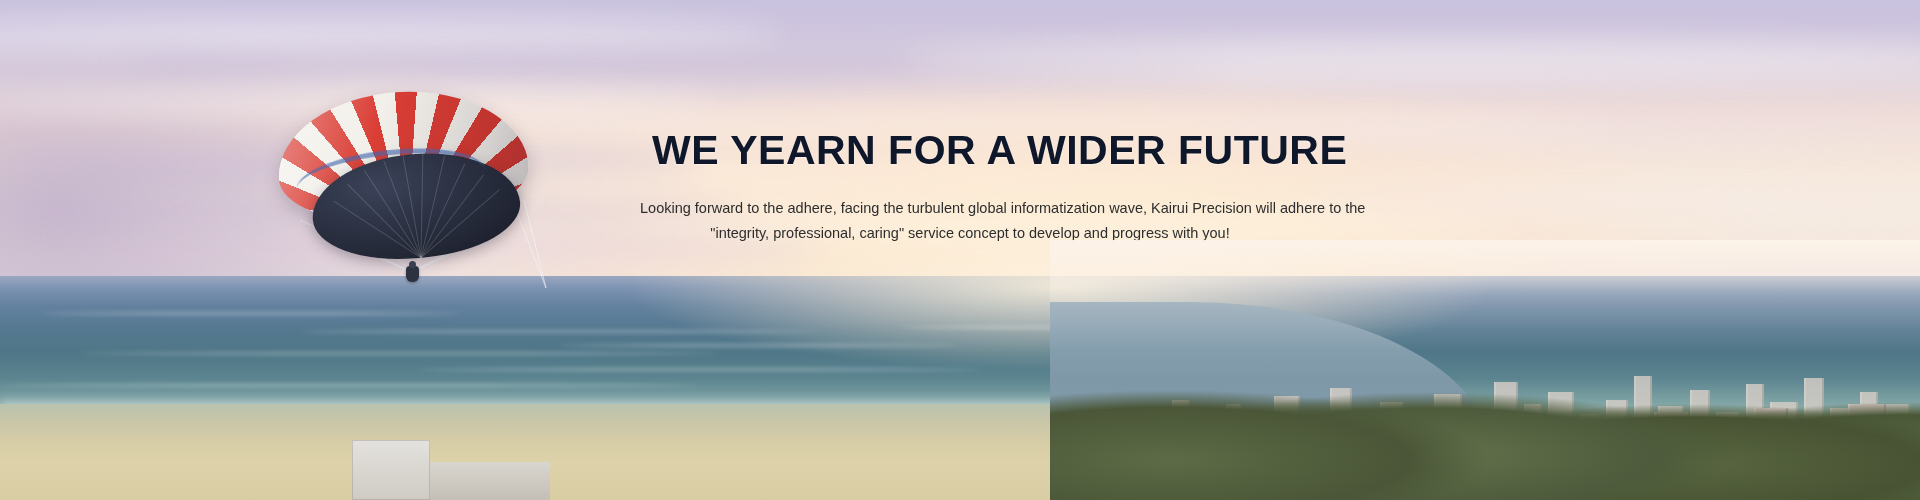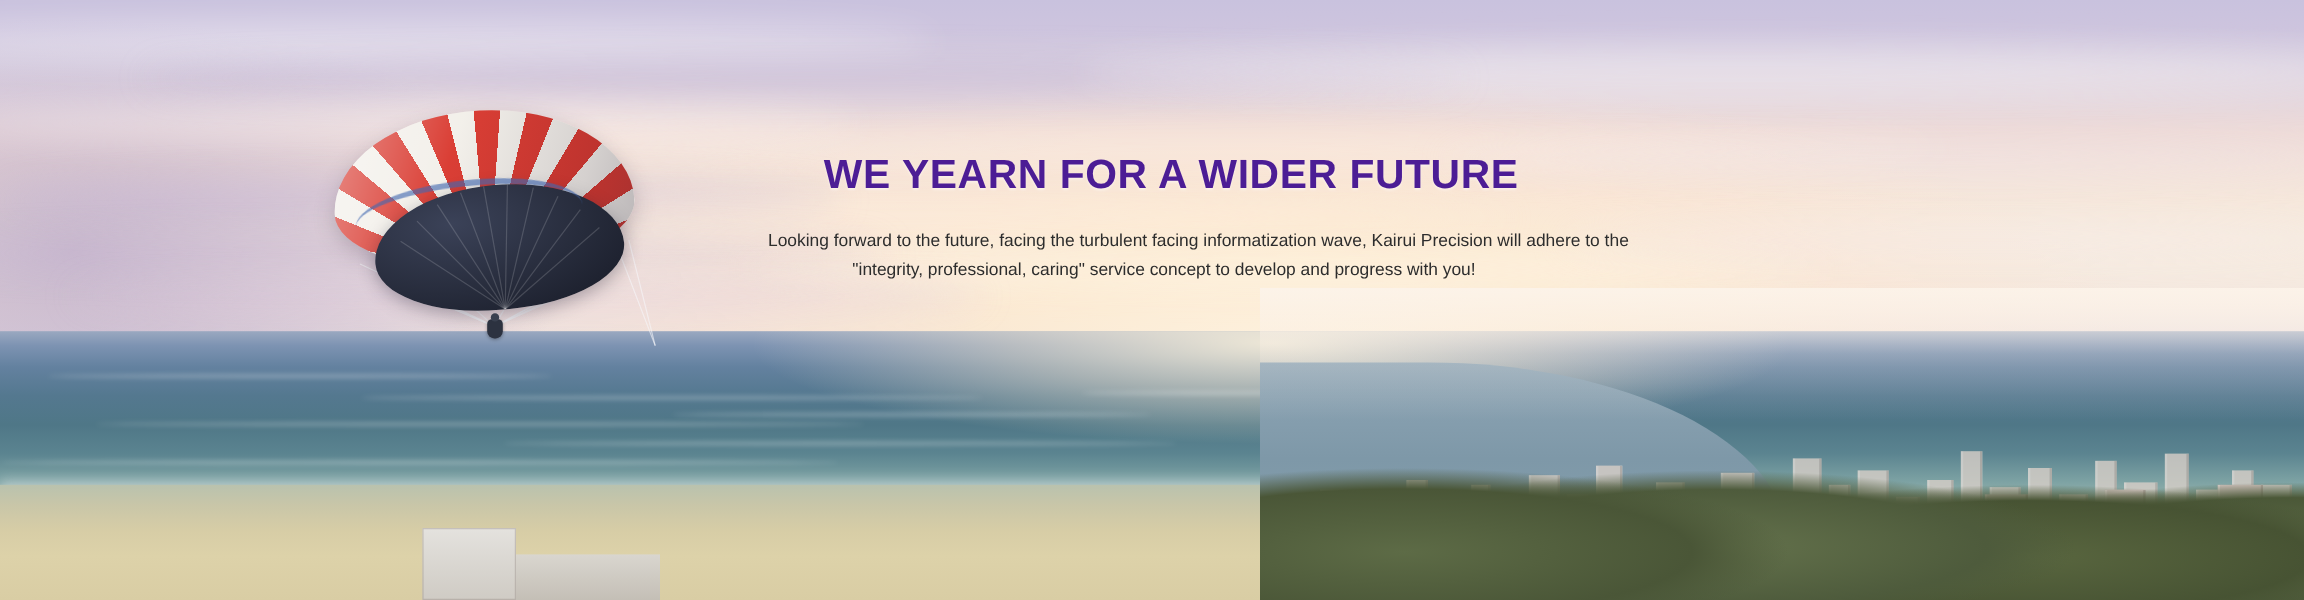--- a/index.html
+++ b/index.html
@@ -210,24 +210,24 @@
     width:7px; height:7px; border-radius:50%; background:#39404f;
   }
 
   
   .textblock {
     position:absolute; left:640px; top:128px; width:660px;
     text-align:center;
   }
   .headline {
     font-family:"Liberation Sans", sans-serif;
-    font-size:34px;
+    font-size:41px;
     font-weight:bold;
     letter-spacing:.5px;
-    color:#4c1d95;
+    color:#0f172a;
     line-height:1.08;
     white-space:nowrap;
     text-shadow:0 1px 2px rgba(255,255,255,.45);
     margin-left:12px;
   }
   .subline {
     font-family:"Liberation Sans", sans-serif;
     font-size:14.5px;
     font-weight:normal;
     color:#2d2d2d;
@@ -376,18 +376,18 @@
       <div class="rib" style="transform:rotate(54deg)"></div>
     </div>
 
     <div class="blue-band"></div>
     <div class="harness"></div>
   </div>
 
   <div class="textblock">
     <div class="headline">WE YEARN FOR A WIDER FUTURE</div>
     <div class="sub-wrap">
-      <div class="subline">Looking forward to the future, facing the turbulent facing informatization wave, Kairui Precision will adhere to the</div>
+      <div class="subline">Looking forward to the adhere, facing the turbulent global informatization wave, Kairui Precision will adhere to the</div>
       <div class="subline">"integrity, professional, caring" service concept to develop and progress with you!</div>
     </div>
   </div>
 
 </div>
 
 </body></html>

